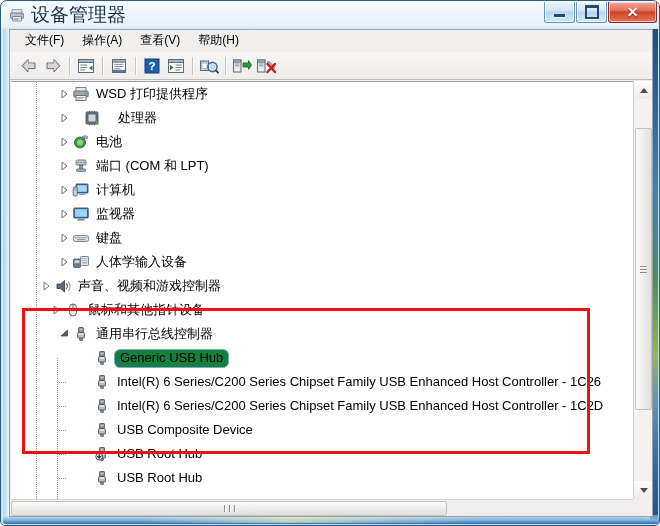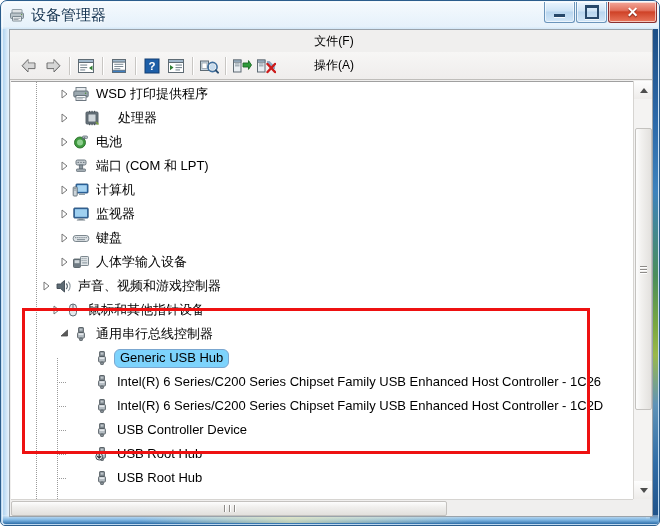--- a/index.html
+++ b/index.html
@@ -85,21 +85,21 @@
     display: flex;
     align-items: center;
     z-index: 5;
   }
   #title-icon {
     width: 16px; height: 16px;
     margin-left: 8px; margin-right: 6px;
     position: relative; flex: none;
   }
   #title-text {
-    font-size: 15px;
+    font-size: 19px;
     color: #12314f;
     text-shadow: 0 0 4px rgba(255,255,255,0.95), 0 0 7px rgba(255,255,255,0.85);
     white-space: nowrap;
   }
 
   #winbuttons {
     position: absolute;
     right: 4px; top: 1px;
     display: flex;
     align-items: flex-start;
@@ -155,21 +155,20 @@
   }
 
   
   #menubar {
     height: 22px;
     background: #f0efee;
     display: flex;
     align-items: center;
     padding-left: 6px;
     box-sizing: border-box;
-    flex-direction: column;
   }
   .menu-item {
     font-size: 12px;
     color: #000000;
     padding: 3px 9px 4px 9px;
     white-space: nowrap;
     cursor: default;
   }
 
   
@@ -234,21 +233,21 @@
     position: relative;
   }
   .row .icon {
     width: 18px; height: 18px;
     flex: none;
     margin-right: 5px;
     display: flex; align-items: center; justify-content: center;
     position: relative;
   }
   .row.selected .labelbox {
-    background: #7dd3fc;
+    background: #15803d;
     border: 1px solid #7ba7d0;
     border-radius: 6px;
     padding: 0 5px 2px 5px;
     margin-left: -2px;
   }
   .labelbox { padding: 1px 3px 2px 1px; }
 
   
   .dots-v {
     position: absolute;
@@ -751,21 +750,21 @@
               <div class="icon">
                 <svg width="18" height="16" viewBox="0 0 18 16">
                   <rect x="6.6" y="1.5" width="4.8" height="5" rx="0.6" fill="#7d878e" stroke="#4f585e" stroke-width="0.9"></rect>
      <rect x="7.7" y="2.6" width="1.1" height="2" fill="#d8dde0"></rect>
      <rect x="9.3" y="2.6" width="1.1" height="2" fill="#d8dde0"></rect>
      <rect x="5.6" y="6.5" width="6.8" height="5.6" rx="1" fill="#b6bec4" stroke="#4f585e" stroke-width="0.9"></rect>
      <rect x="6.6" y="7.4" width="4.8" height="1.6" fill="#e4e8eb"></rect>
      <rect x="7.6" y="12.1" width="2.8" height="2.4" rx="0.5" fill="#8c959b" stroke="#4f585e" stroke-width="0.8"></rect>
                 </svg>
               </div>
-              <div class="labelbox">USB Controller Device</div>
+              <div class="labelbox">USB Composite Device</div>
             </div>
             <div class="row" style="padding-left: 39px;">
               <div class="expander"></div>
               <div class="icon">
                 <svg width="18" height="16" viewBox="0 0 18 16">
                   <rect x="6.6" y="1.5" width="4.8" height="5" rx="0.6" fill="#7d878e" stroke="#4f585e" stroke-width="0.9"></rect>
      <rect x="7.7" y="2.6" width="1.1" height="2" fill="#d8dde0"></rect>
      <rect x="9.3" y="2.6" width="1.1" height="2" fill="#d8dde0"></rect>
      <rect x="5.6" y="6.5" width="6.8" height="5.6" rx="1" fill="#b6bec4" stroke="#4f585e" stroke-width="0.9"></rect>
      <rect x="6.6" y="7.4" width="4.8" height="1.6" fill="#e4e8eb"></rect>

